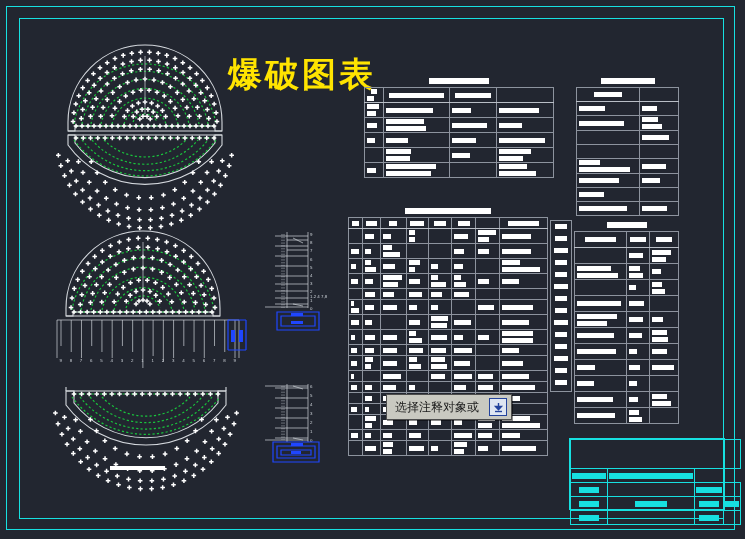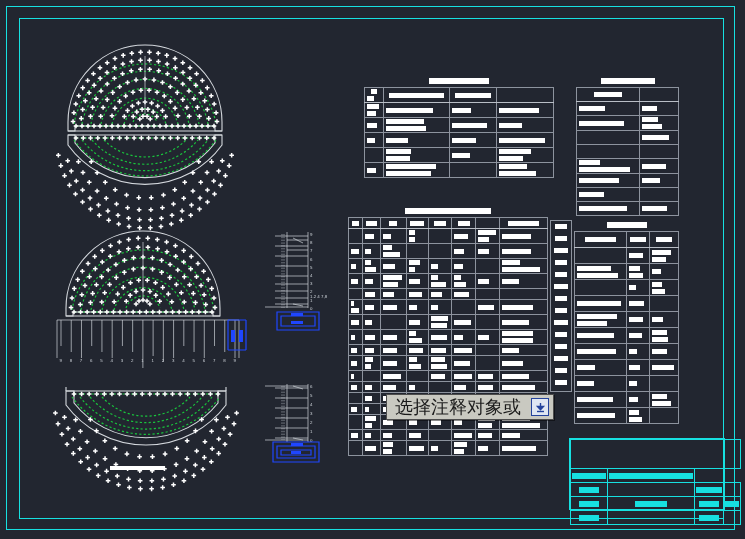--- a/index.html
+++ b/index.html
@@ -29,33 +29,34 @@
   .lbl{fill:#cfd4da;font-size:4.4px;font-family:"Liberation Sans",sans-serif;}
   
   .tb{left:569px;top:438px;width:156px;height:72px;border:1.4px solid #17e0e0;box-sizing:border-box;}
   .tb table{border-collapse:collapse;width:100%;height:100%;}
   .tb td{border:1.1px solid #17e0e0;padding:1px;}
   .cy{background:#17e0e0;height:6px;}
   
   .prompt{left:386px;top:394px;height:26px;background:#c9c9c1;border:1px solid #4d4d4d;
           box-shadow:1px 1px 0 rgba(0,0,0,.45);display:flex;align-items:center;
           padding:0 4px 0 8px;box-sizing:border-box;}
-  .prompt-text{color:#1a1a1a;font-size:18px;font-family:"DejaVu Sans",sans-serif;white-space:nowrap;}
+  .prompt-text{color:#1a1a1a;font-size:12px;font-family:"DejaVu Sans",sans-serif;white-space:nowrap;}
   .prompt-btn{width:16px;height:16px;margin-left:10px;background:#dfe6f2;border:1px solid #24439c;
               display:flex;align-items:center;justify-content:center;}
   .crossbar{background:#ffffff;height:4px;}
 </style>
 </head>
 <body>
 
 <div id="app">
 
   <div class="abs frame-outer"></div>
   <div class="abs frame-inner"></div>
 
+  <div class="abs title">爆破图表</div>
 
   <svg class="abs" style="left:54px;top:38px;" width="190" height="155" viewBox="0 0 190 155">
     <path class="outline" d="M14,93 L14,84 A77,77 0 0 1 168,84 L168,93 L161,93 L161,88 L21,88 L21,93 Z"></path>
     <path class="outline" d="M14,93 L168,93"></path>
     <g class="arc">
       <path d="M20,86 A72,72 0 0 1 162,86"></path>
       <path d="M28,86 A64,64 0 0 1 154,86"></path>
       <path d="M37,86 A55,55 0 0 1 145,86"></path>
       <path d="M47,86 A45,45 0 0 1 135,86"></path>
       <path d="M58,86 A34,34 0 0 1 124,86"></path>

